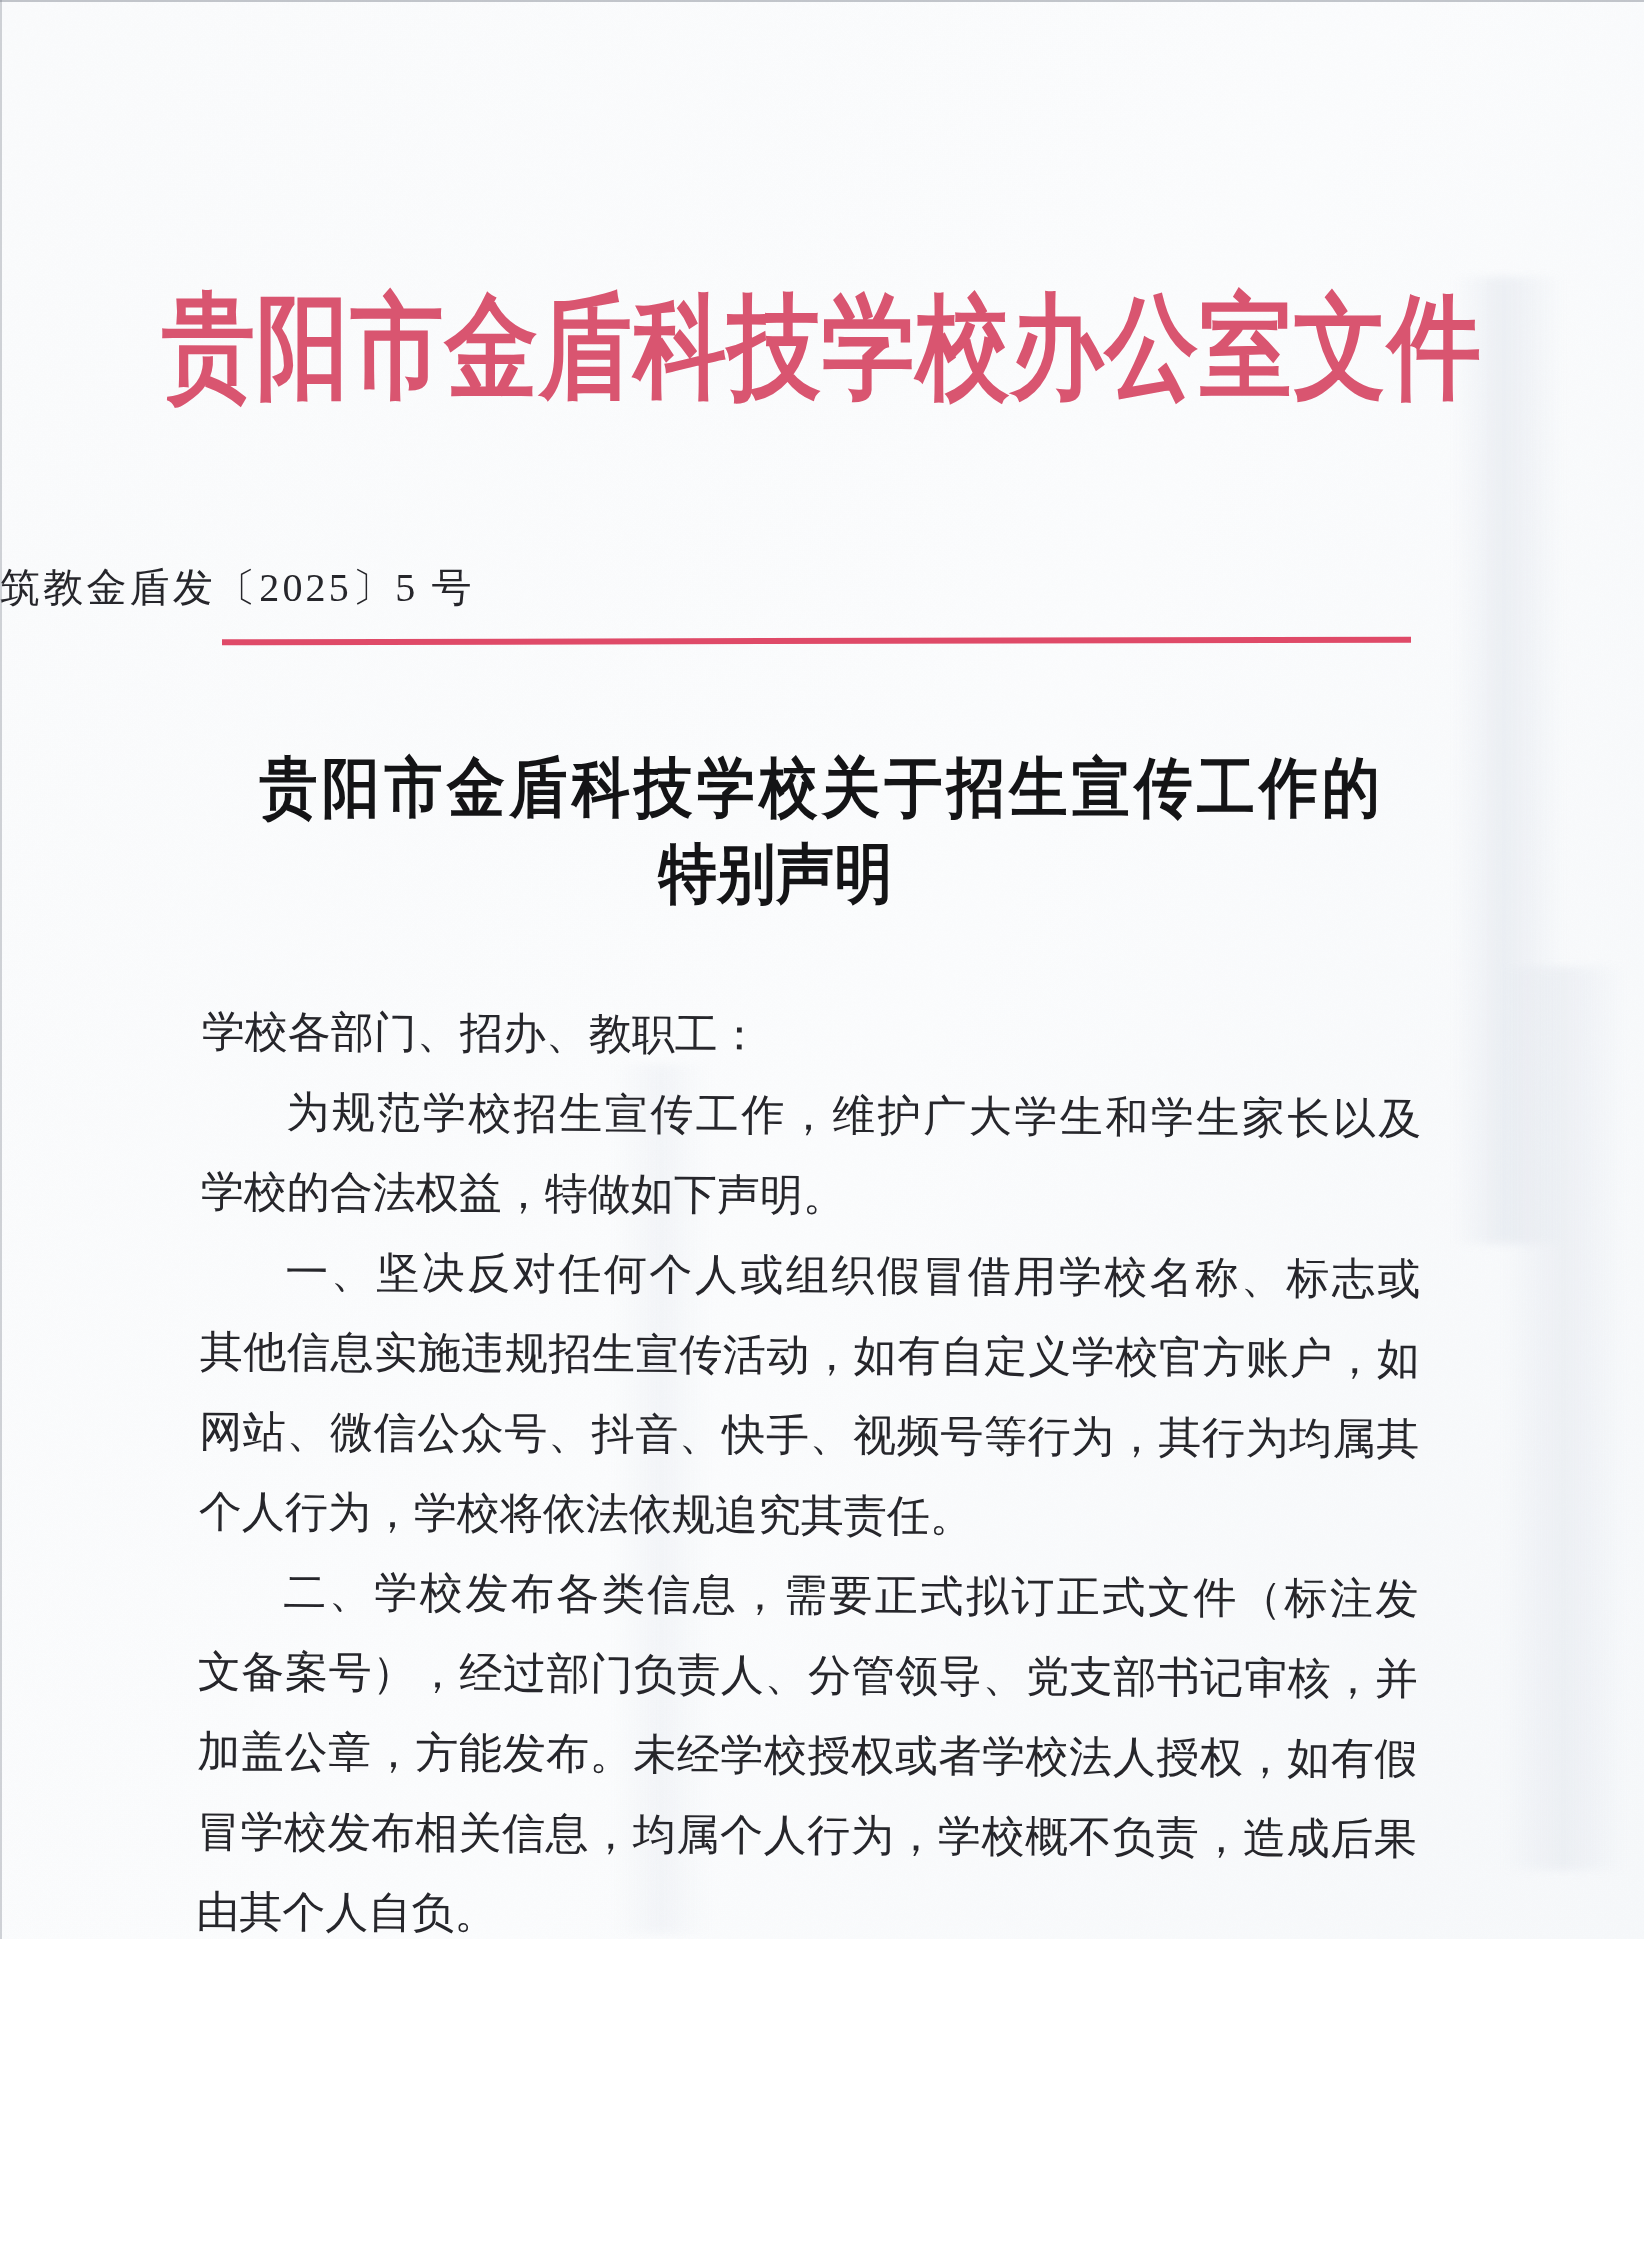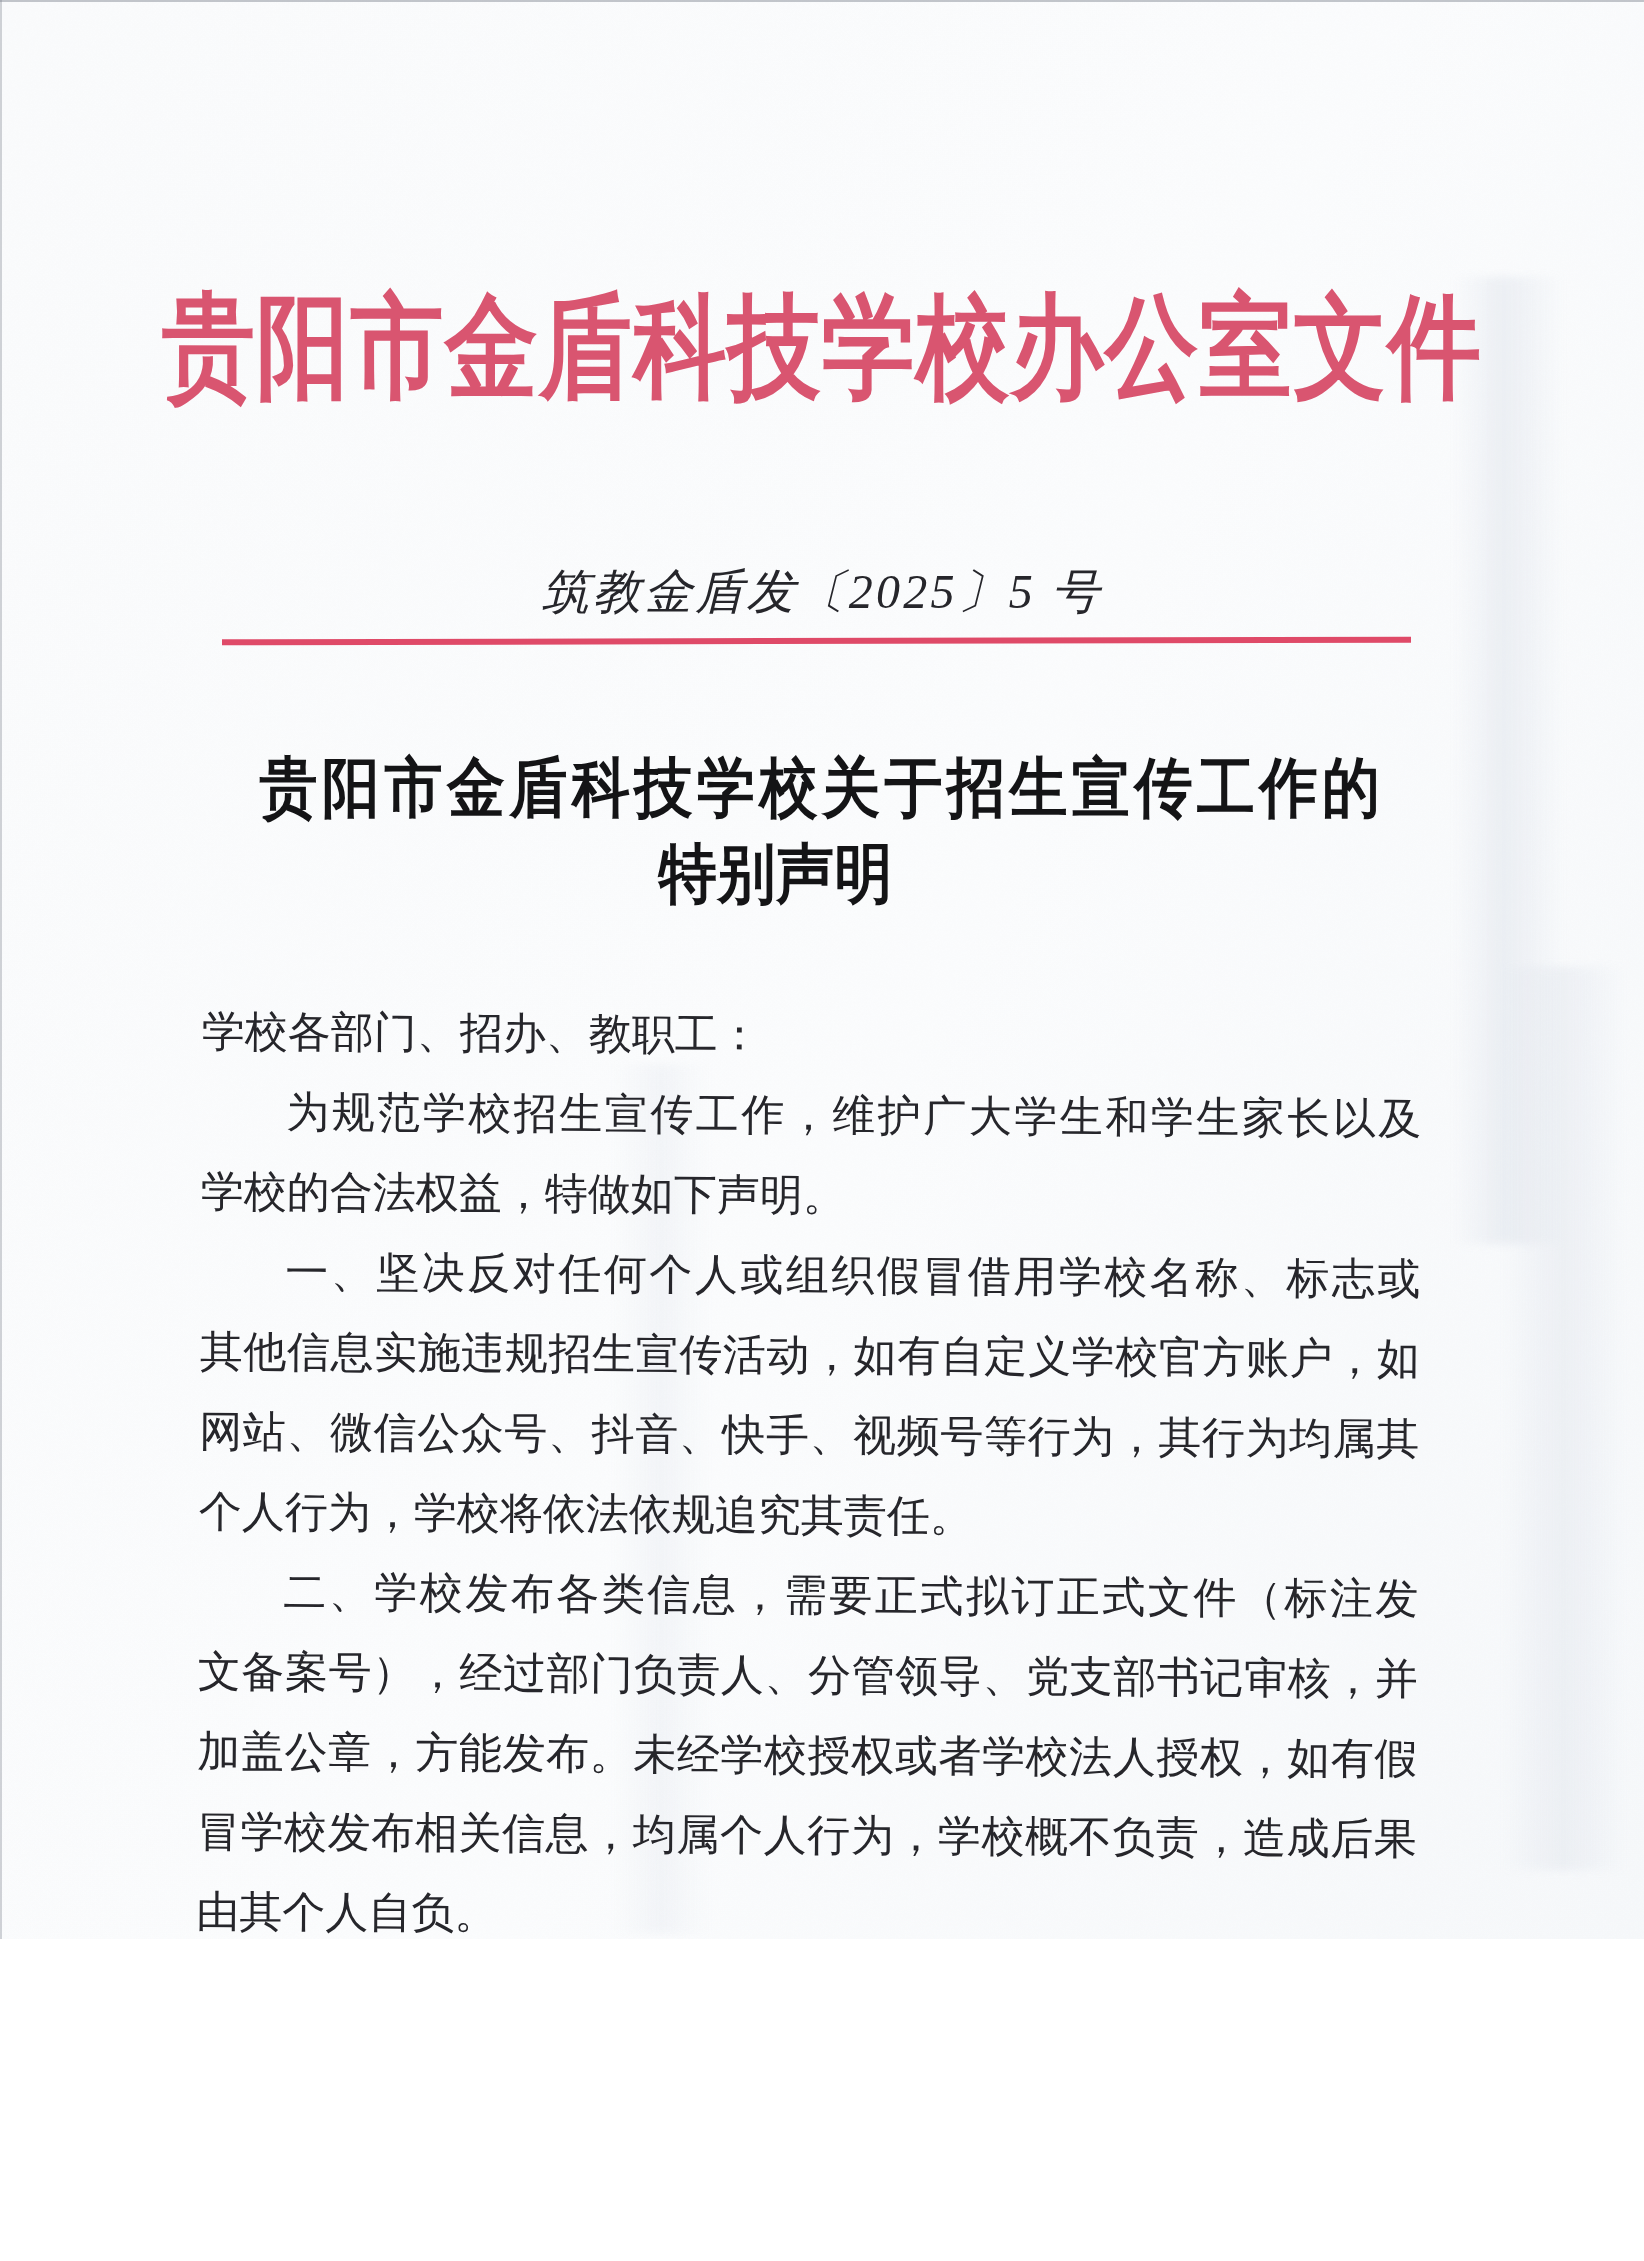--- a/index.html
+++ b/index.html
@@ -39,25 +39,23 @@
     position: absolute; top: 291px; left: 0; width: 100%;
     text-align: center;
     font-size: 93px; font-weight: 700; line-height: 1;
     letter-spacing: 1.3px;
     color: var(--masthead-red, #d95570);
     transform: scaleY(1.22); transform-origin: center top;
     white-space: nowrap;
   }
   .doc-number {
     position: absolute; top: 560px; left: 0; width: 100%;
-    text-align: center;
-    font-size: 48px; letter-spacing: 3.2px;
+    font-size: 40px; letter-spacing: 3.2px;
     color: var(--body-black, #26262b);
     white-space: nowrap;
-    font-style: italic;
   }
   .red-rule {
     position: absolute; top: 638px; left: 222px;
     width: 1189px; height: 5.8px;
     background: var(--rule-red, #df4a68);
     transform: rotate(-0.12deg);
   }
 
   
   .doc-title {

